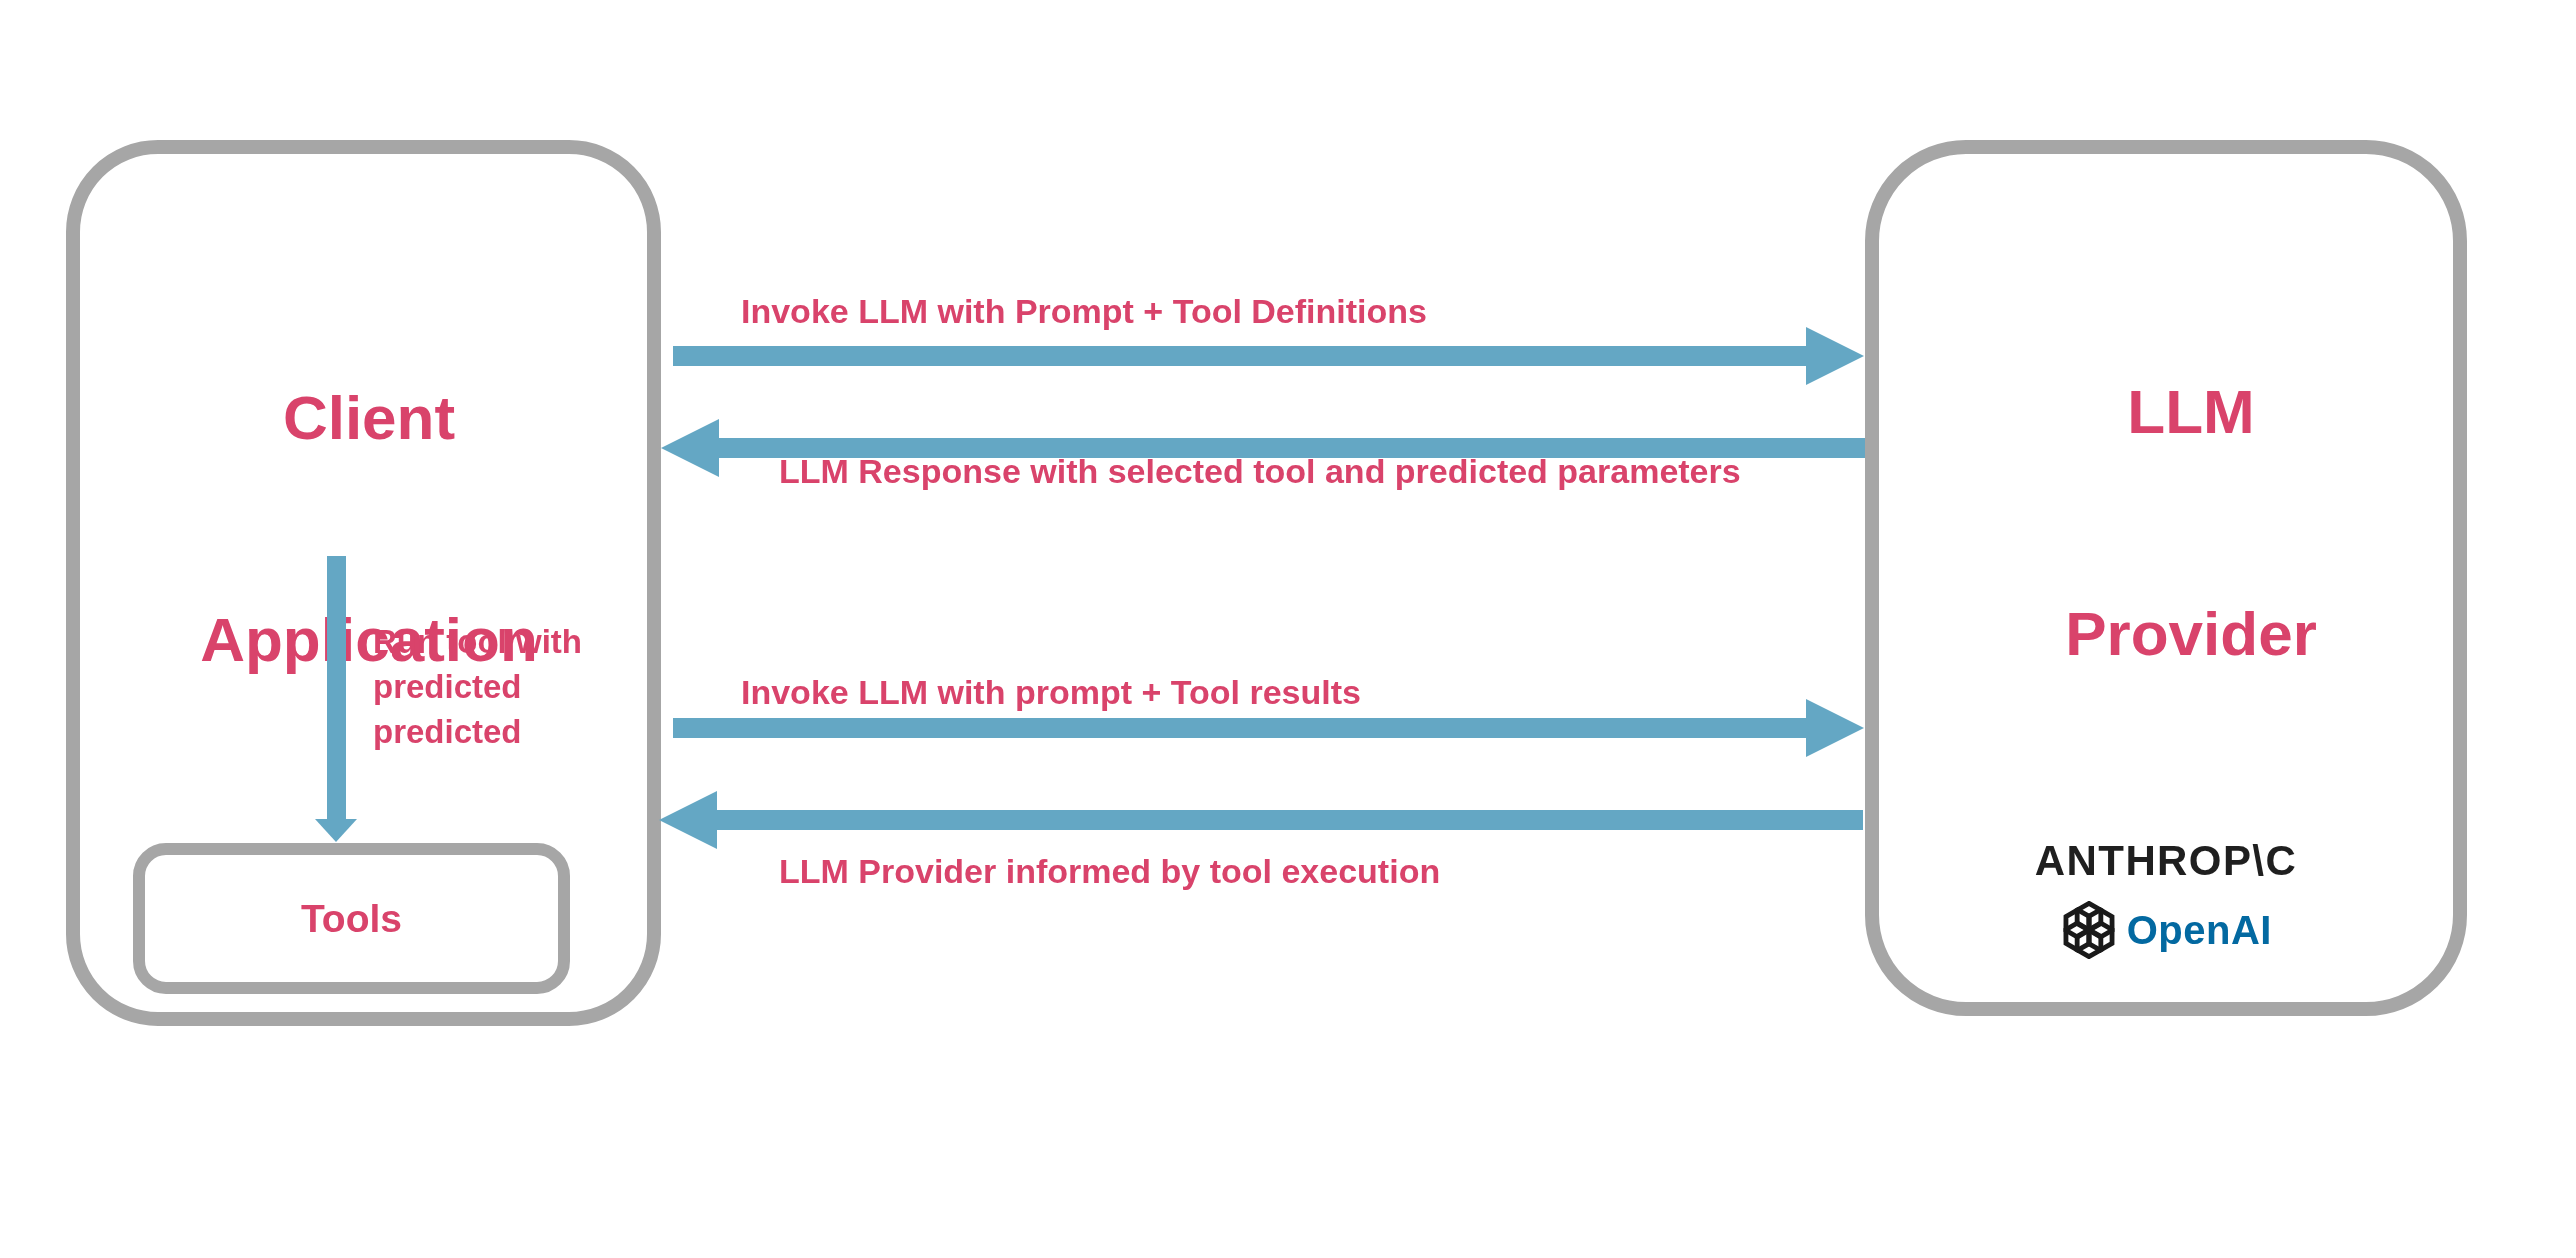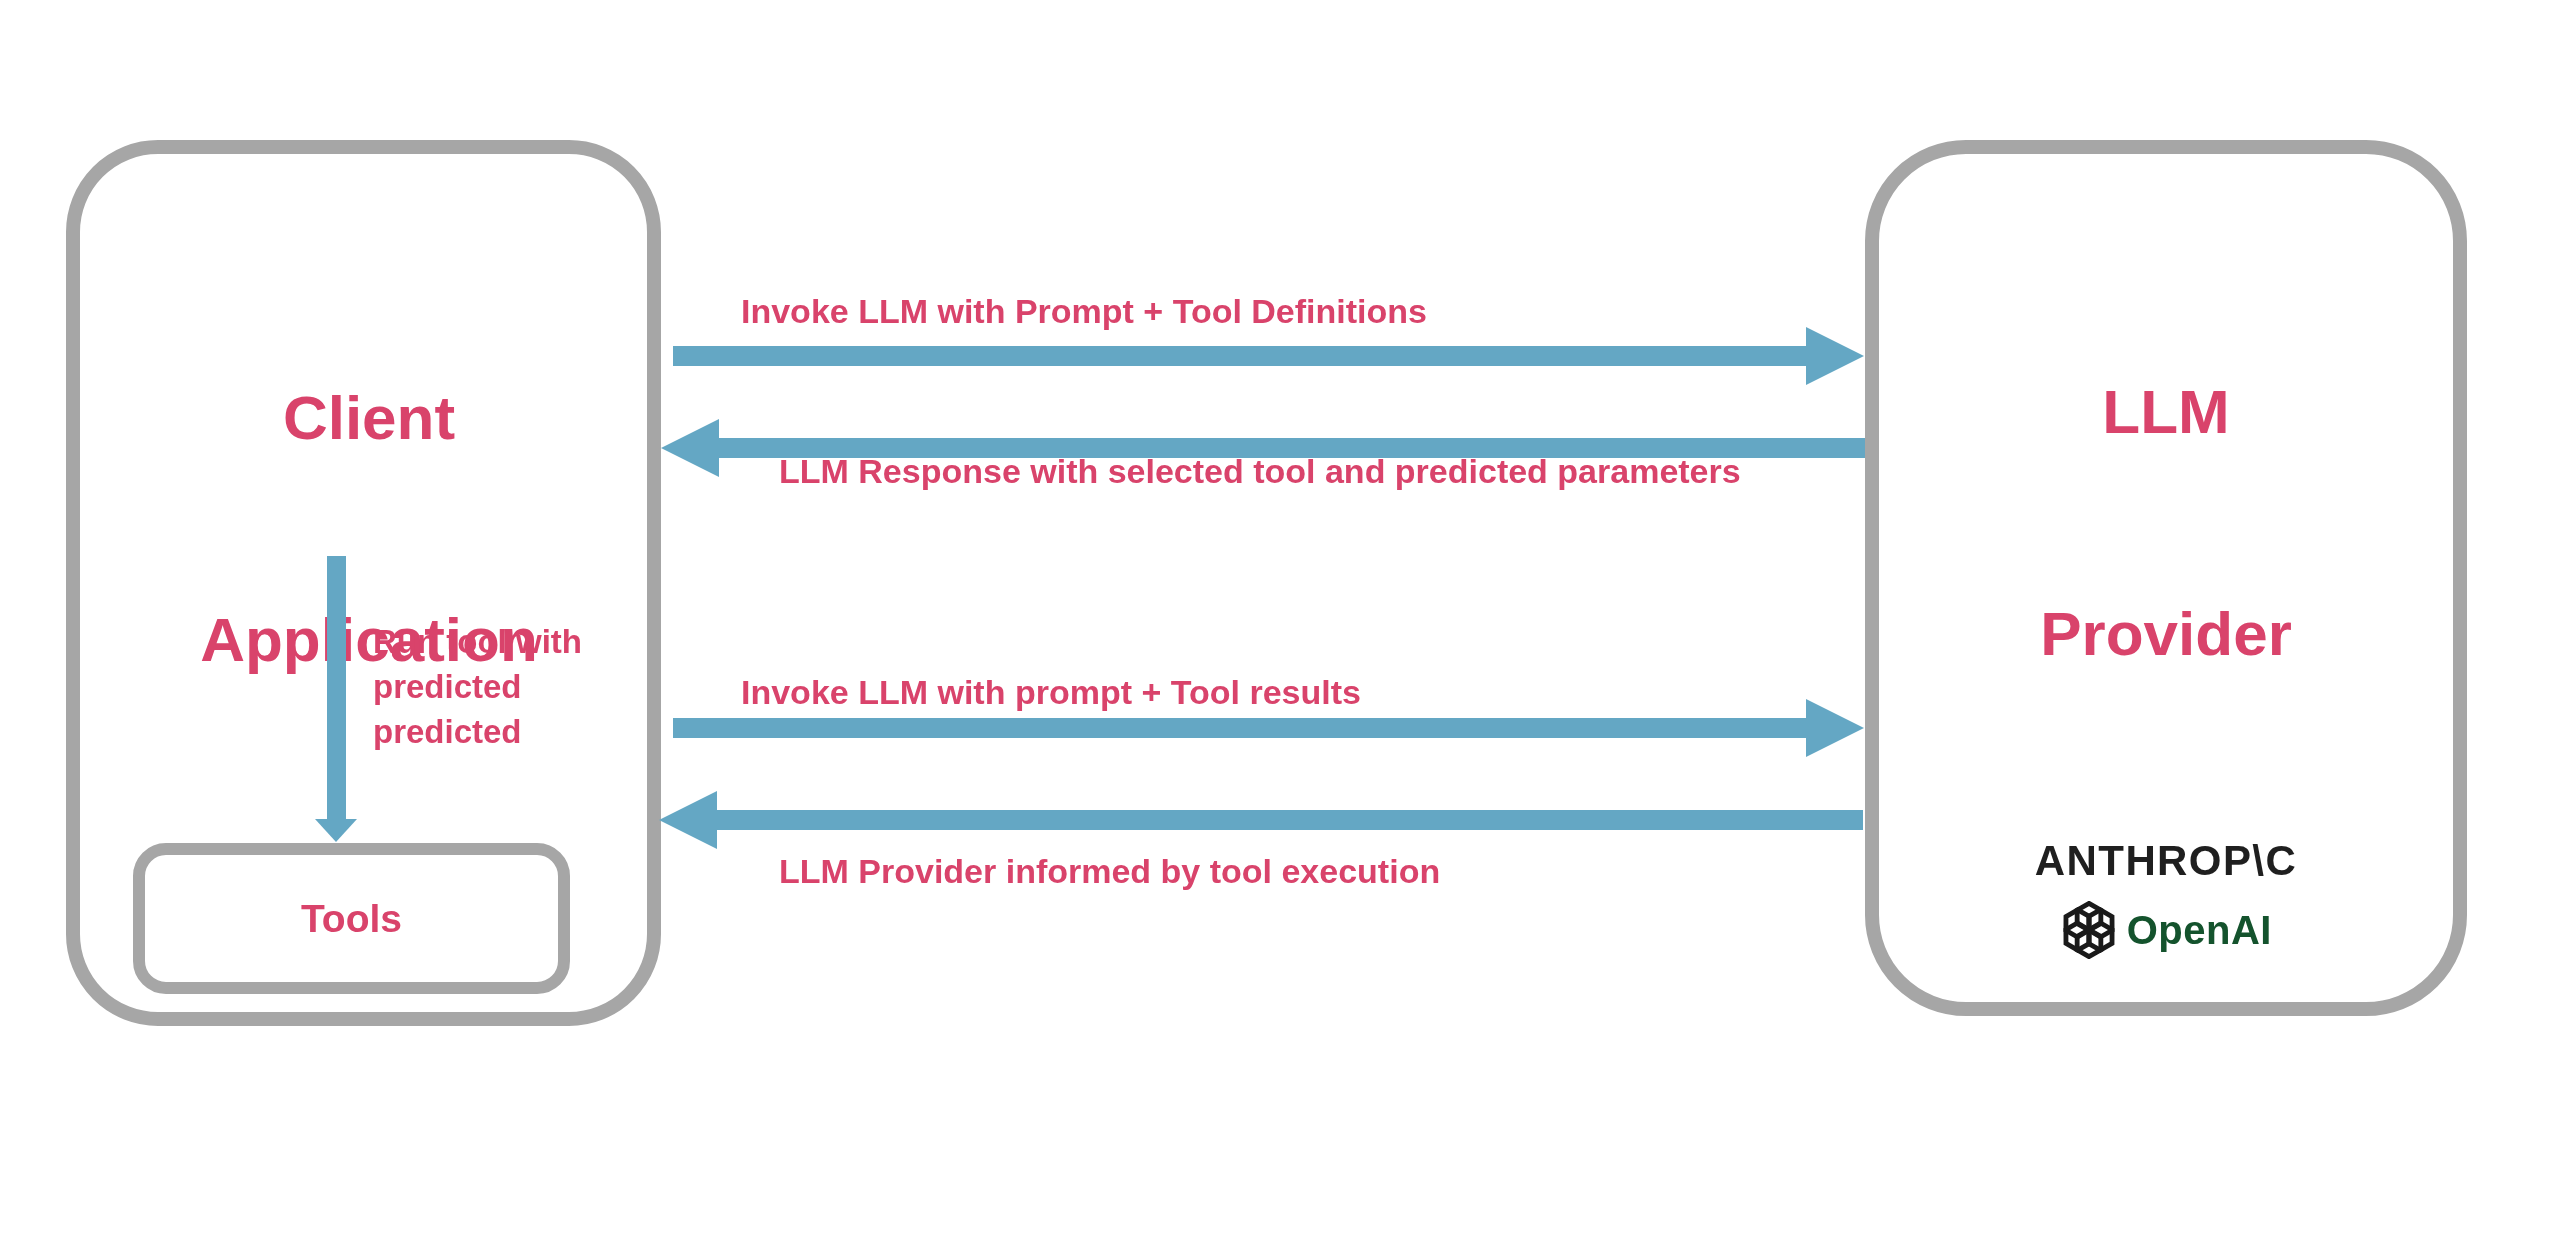--- a/index.html
+++ b/index.html
@@ -21,21 +21,21 @@
   .tools-box{
     position:absolute;left:133px;top:843px;width:437px;height:151px;
     border:12.6px solid var(--gray);border-radius:33px;box-sizing:border-box;
     display:flex;align-items:center;justify-content:center;background:#ffffff;
   }
   .big-title{
     position:absolute;color:var(--pink);font-weight:bold;font-size:62px;line-height:111px;
     text-align:center;white-space:pre-line;
   }
   .client-title{left:66px;width:526px;top:362px;padding-left:40px;}
-  .provider-title{left:1865px;width:602px;top:356px;}
+  .provider-title{left:1865px;width:602px;top:356px;padding-left:25px;}
   .tools-label{color:var(--pink);font-weight:bold;font-size:39px;text-align:center;}
   .flow-label{
     position:absolute;color:var(--pink);font-weight:bold;font-size:34px;line-height:43px;white-space:nowrap;margin-left:21px;
   }
   .flow-label-1{left:720px;top:290px;}
   .flow-label-2{left:758px;top:450px;}
   .flow-label-3{left:720px;top:671px;}
   .flow-label-4{left:758px;top:850px;}
   .run-label{
     position:absolute;left:373px;top:619px;color:var(--pink);font-weight:bold;
@@ -62,21 +62,21 @@
   .arrow-down .head{left:0;top:263px;border-width:23px 21px 0 21px;border-top-color:var(--blue);}
   
   .anthropic-wordmark{
     position:absolute;left:1865px;width:602px;top:837px;text-align:center;
     color:#1f1f1f;font-weight:800;font-size:42px;letter-spacing:1.4px;
   }
   .openai-row{
     position:absolute;left:1865px;width:602px;top:901px;
     display:flex;align-items:center;justify-content:center;gap:8.7px;
   }
-  .openai-wordmark{color:#14532d;font-weight:700;font-size:40px;letter-spacing:0.5px;}
+  .openai-wordmark{color:#0369a1;font-weight:700;font-size:40px;letter-spacing:0.5px;}
 </style>
 </head>
 <body>
 
 <div class="canvas">
 
   <div class="box client-box"></div>
   <div class="big-title client-title"><span>Client</span><br>
     <span>Application</span>
   </div>

